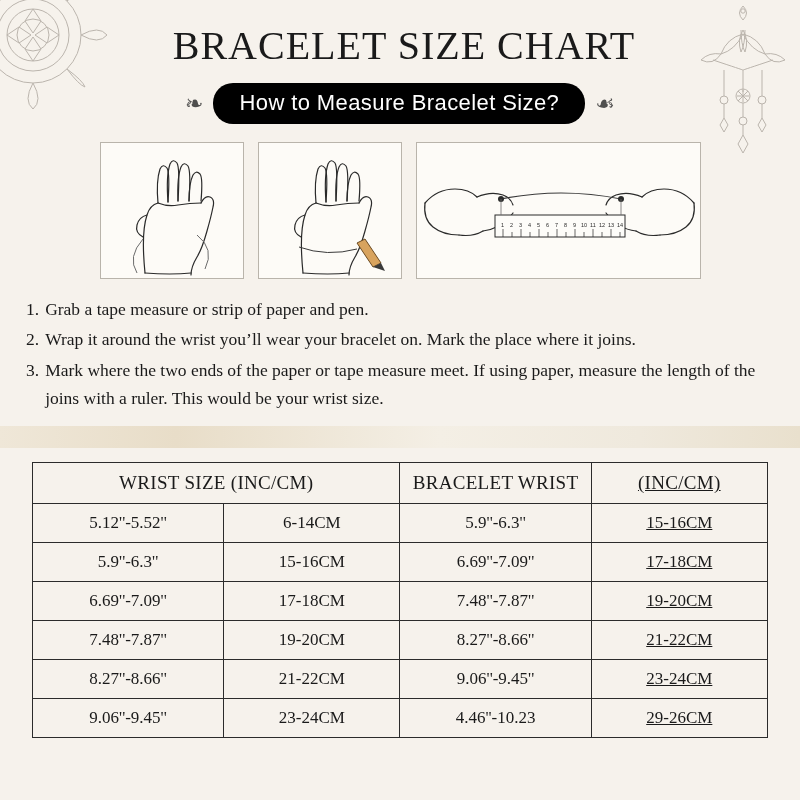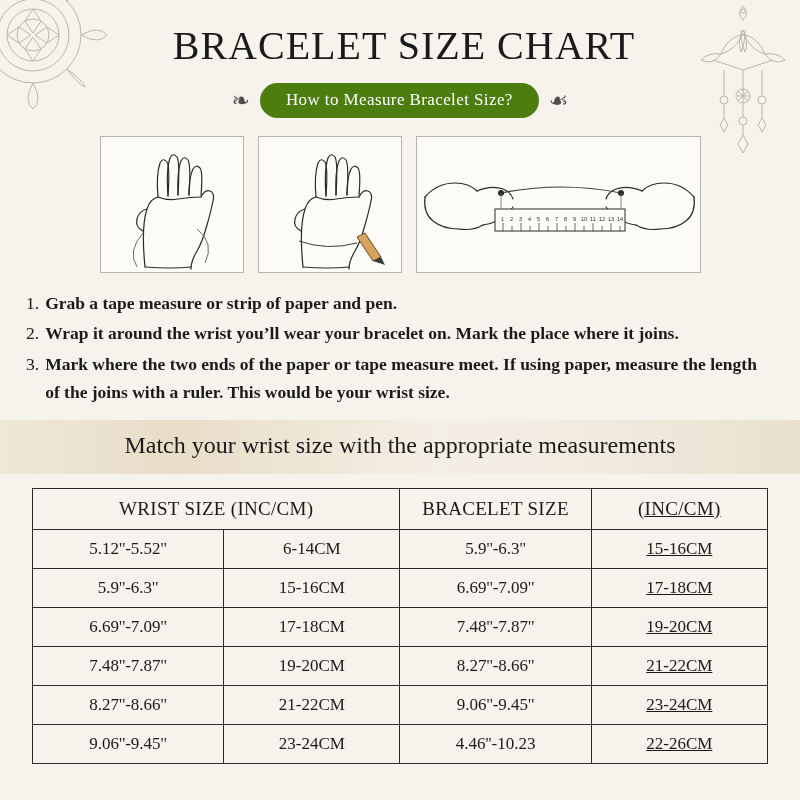--- a/index.html
+++ b/index.html
@@ -37,27 +37,27 @@
 
   
   .subtitle-row {
     display: flex;
     align-items: center;
     justify-content: center;
     margin-top: 14px;
     gap: 10px;
   }
   .pill {
-    background: #4d7c0f;
+    background: #000000;
     color: #fff;
     border-radius: 20px;
     padding: 7px 26px 8px 26px;
-    font-size: 17px;
+    font-size: 22px;
     letter-spacing: .4px;
-    font-family: Liberation Serif, serif;
+    font-family: Liberation Sans, sans-serif;
   }
   .flourish {
     font-size: 22px;
     color: #333;
     opacity: .85;
   }
 
   
   .img-row {
     display: flex;
@@ -81,21 +81,21 @@
     font-size: 17.5px;
     line-height: 1.62;
     font-family: "Liberation Serif", serif;
   }
   .steps .step {
     display: flex;
     gap: 6px;
     margin-bottom: 2px;
   }
   .steps .num { flex: 0 0 auto; }
-  .steps .txt { flex: 1 1 auto; font-weight: bold; }
+  .steps .txt { flex: 1 1 auto; }
 
   
   .banner {
     margin-top: 14px;
     padding: 10px 0 12px 0;
     text-align: center;
     font-size: 24px;
     line-height: 1.3;
     background: linear-gradient(to right, #efe7d8 0%, #e8ddc8 22%, #f4efe5 55%, #efe9dd 80%, #e9e0cd 100%);
   }
@@ -294,28 +294,27 @@
     <span class="num">2.</span>
     <span class="txt">Wrap it around the wrist you’ll wear your bracelet on. Mark the place where it joins.</span>
   </div>
   <div class="step">
     <span class="num">3.</span>
     <span class="txt">Mark where the two ends of the paper or tape measure meet. If using paper, measure the length of the joins with a ruler. This would be your wrist size.</span>
   </div>
 </div>
 
 <div class="banner">
-  <div>Match your wrist size with the appropriate measurements</div>
 </div>
 
 <table class="size-table">
   <thead>
     <tr>
       <th class="col-a" colspan="2">WRIST SIZE (INC/CM)</th>
-      <th class="col-c">BRACELET SIZE</th>
+      <th class="col-c">BRACELET WRIST</th>
       <th class="col-d">(INC/CM)</th>
     </tr>
   </thead>
   <tbody>
     <tr>
       <td class="col-a">5.12''-5.52''</td>
       <td class="col-b">6-14CM</td>
       <td class="col-c">5.9''-6.3''</td>
       <td class="col-d">15-16CM</td>
     </tr>
@@ -340,16 +339,16 @@
     <tr>
       <td class="col-a">8.27''-8.66''</td>
       <td class="col-b">21-22CM</td>
       <td class="col-c">9.06''-9.45''</td>
       <td class="col-d">23-24CM</td>
     </tr>
     <tr>
       <td class="col-a">9.06''-9.45''</td>
       <td class="col-b">23-24CM</td>
       <td class="col-c">4.46''-10.23</td>
-      <td class="col-d">22-26CM</td>
+      <td class="col-d">29-26CM</td>
     </tr>
   </tbody>
 </table>
 
 </body></html>

